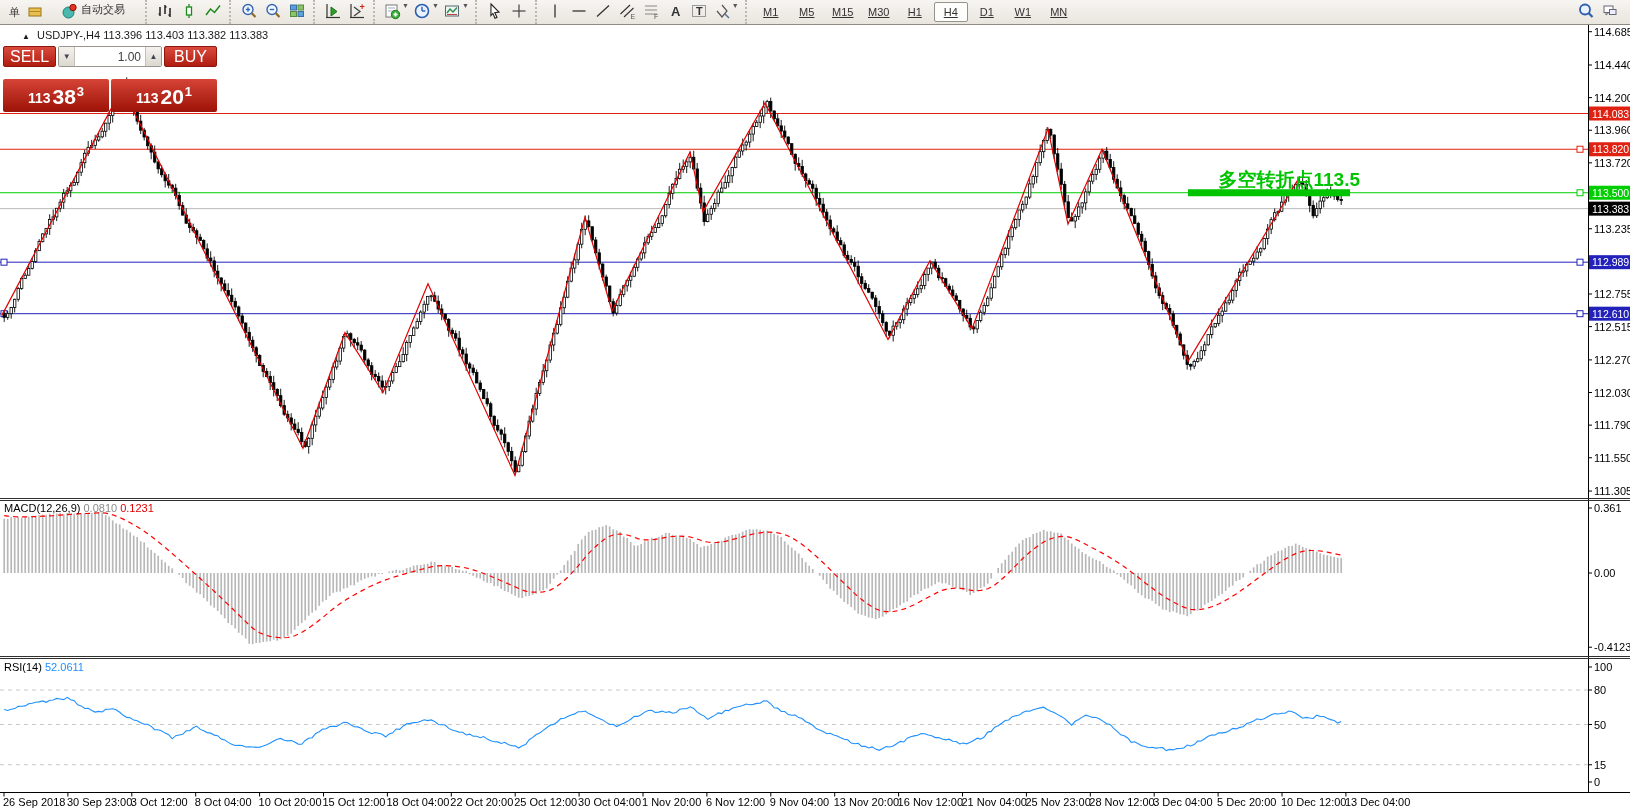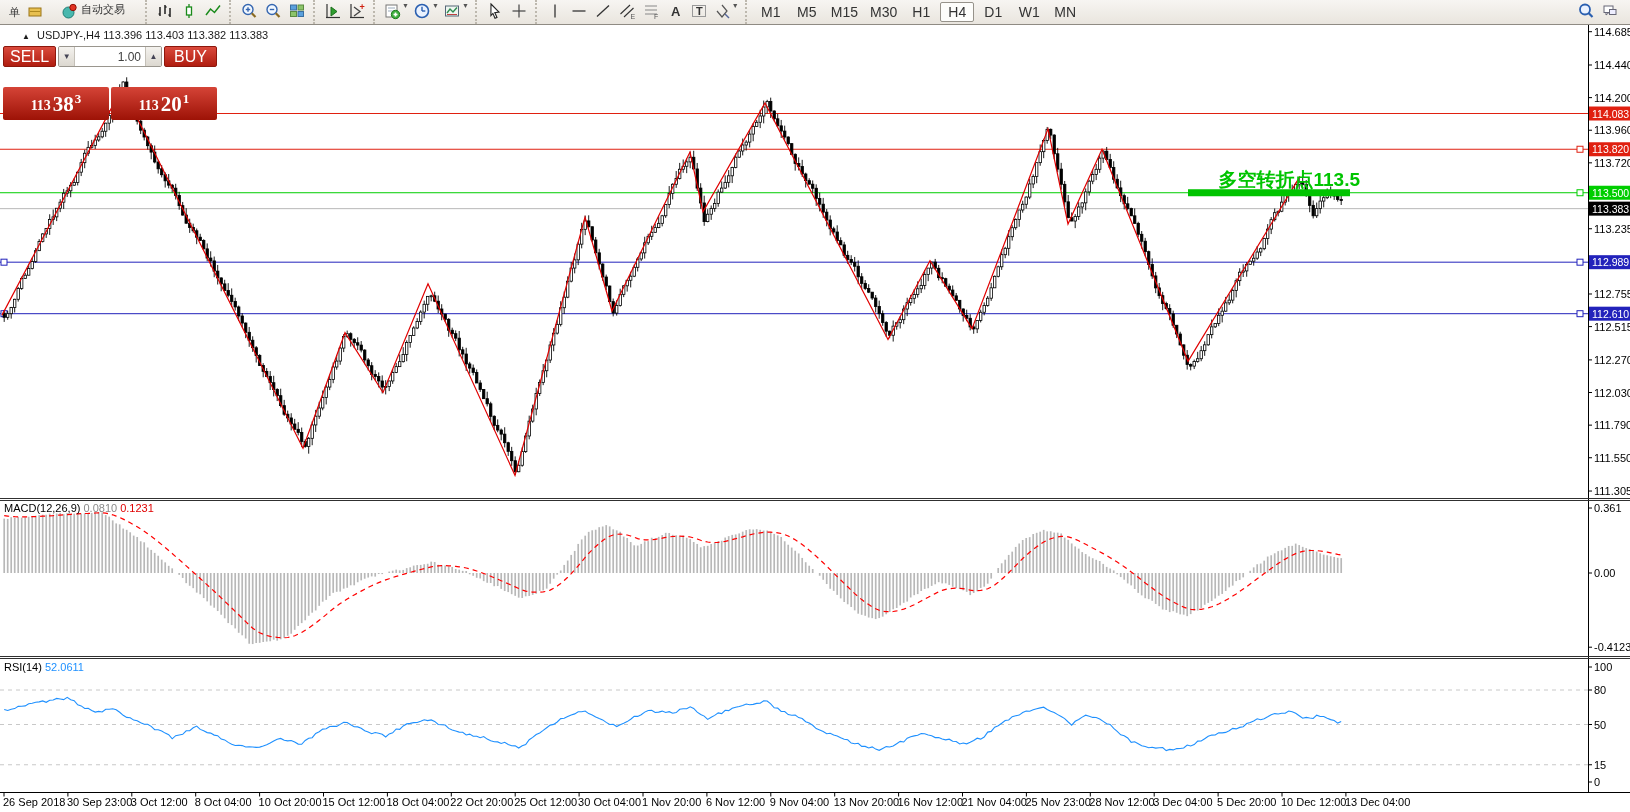--- a/index.html
+++ b/index.html
@@ -10,39 +10,39 @@
     background:linear-gradient(#f7f5f2,#e9e5de);border-bottom:1px solid #8f8b83;
     display:flex;align-items:center;font-size:11px;color:#333;}
   .tb-group{display:flex;align-items:center;height:24px;padding:0 4px 0 6px;
     border-left:2px dotted #bdb8ae;}
   .tb-group:first-child{border-left:none;}
   .tbtn{display:inline-flex;align-items:flex-start;justify-content:center;min-width:20px;height:20px;
     margin:12px 1px;border:1px solid transparent;border-radius:2px;cursor:default;}
   .tb-label{margin:0 3px;white-space:nowrap;}
   .caret{font-size:7px;color:#555;margin-left:1px;}
   .tf{min-width:24px;height:18px;display:inline-flex;align-items:center;justify-content:center;
-    padding:0 4px;margin:0 1px;font-size:14px;color:#333;border:1px solid transparent;border-radius:2px;}
+    padding:0 4px;margin:0 1px;font-size:11px;color:#333;border:1px solid transparent;border-radius:2px;text-decoration:underline;}
   .tf.active{background:#fdfdfb;border:1px solid #96928a;}
   .tb-right{margin-left:auto;display:flex;align-items:center;padding-right:8px;}
   
   #chart{position:absolute;left:0;top:0;z-index:1;}
   #symbol-bar{position:absolute;left:22px;top:29px;z-index:10;font-size:11px;color:#1a1a1a;white-space:nowrap;}
   #symbol-bar .tri{font-size:8px;margin-right:4px;}
   
   #trade-panel{position:absolute;left:3px;top:46px;width:214px;z-index:10;}
   .tp-row1{display:flex;height:21px;gap:2px;}
   .tp-side{flex:0 0 53px;background:linear-gradient(#da4a3c,#b01d10);color:#fff;border:1px solid #8d170c;
     border-radius:2px;font-size:16px;font-family:inherit;display:flex;align-items:center;justify-content:center;}
   .tp-vol{flex:1;display:flex;border:1px solid #9a968e;background:#fff;border-radius:2px;overflow:hidden;}
   .tp-step{width:16px;background:linear-gradient(#f4f2ee,#dcd8d0);border:none;border-right:1px solid #c4c0b8;
     border-left:1px solid #c4c0b8;color:#445;font-size:8px;padding:0;}
   .tp-step.dn{border-left:none;} .tp-step.up{border-right:none;}
   .tp-input{flex:1;border:none;outline:none;text-align:right;font-size:12px;padding:0 4px;color:#404040;
     font-family:inherit;min-width:0;}
-  .tp-row2{display:flex;gap:2px;margin-top:20px;height:33px;font-family:Liberation Serif, serif;}
+  .tp-row2{display:flex;gap:2px;margin-top:12px;height:33px;}
   .tp-price{flex:1;background:linear-gradient(#d54437,#9d1206);color:#fff;border-radius:2px;
     display:flex;align-items:flex-end;justify-content:center;padding-bottom:1px;}
   .tp-small{font-size:14px;font-weight:bold;line-height:26px;margin-right:2px;}
   .tp-big{font-size:21px;font-weight:bold;line-height:29px;}
   .tp-sup{font-size:13px;font-weight:bold;position:relative;top:-12px;margin-left:1px;}
 </style>
 </head>
 <body>
 
 <div id="app">

